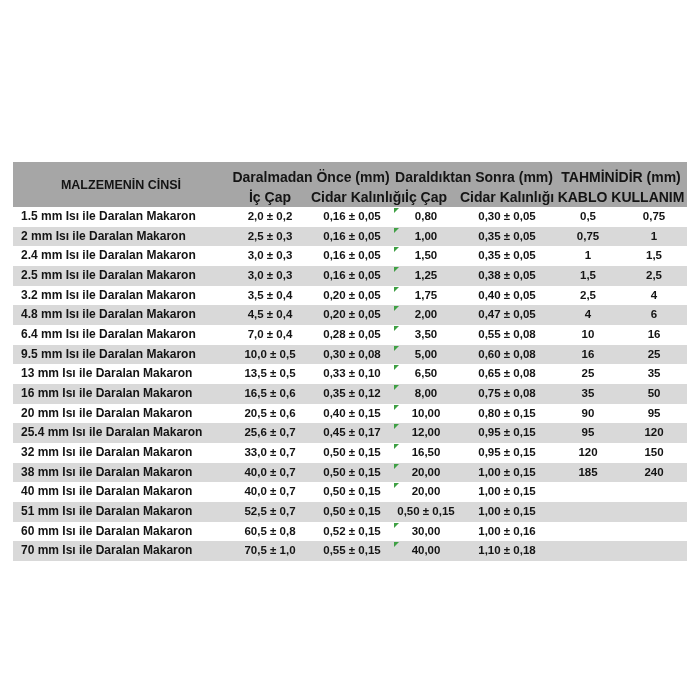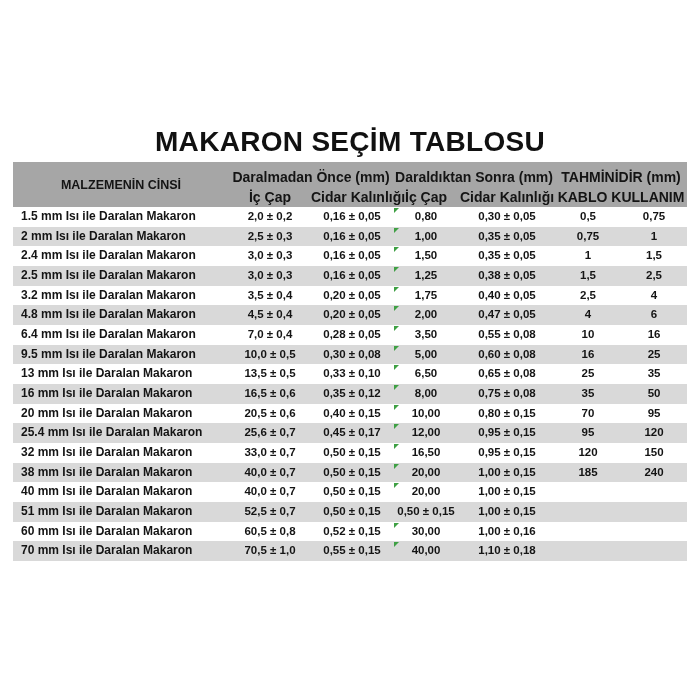--- a/index.html
+++ b/index.html
@@ -40,21 +40,20 @@
   .tri {
     position:absolute; top:1px; left:1px; width:0; height:0;
     border-top:5px solid var(--indicator,#3fa044);
     border-right:5px solid transparent;
   }
 </style>
 </head>
 <body>
 
 <div class="page">
-  <h1 class="title">MAKARON SEÇİM TABLOSU</h1>
 
   <table class="makaron">
     <colgroup>
       <col style="width:216px">
       <col style="width:82px">
       <col style="width:82px">
       <col style="width:66px">
       <col style="width:96px">
       <col style="width:66px">
       <col style="width:66px">
@@ -164,21 +163,21 @@
     <td>0,75 ± 0,08</td>
     <td>35</td>
     <td>50</td>
   </tr>
         <tr>
     <td class="c-mat">20 mm Isı ile Daralan Makaron</td>
     <td>20,5 ± 0,6</td>
     <td>0,40 ± 0,15</td>
     <td class="c-after"><span class="tri"></span><span>10,00</span></td>
     <td>0,80 ± 0,15</td>
-    <td>70</td>
+    <td>90</td>
     <td>95</td>
   </tr>
         <tr>
     <td class="c-mat">25.4 mm Isı ile Daralan Makaron</td>
     <td>25,6 ± 0,7</td>
     <td>0,45 ± 0,17</td>
     <td class="c-after"><span class="tri"></span><span>12,00</span></td>
     <td>0,95 ± 0,15</td>
     <td>95</td>
     <td>120</td>

